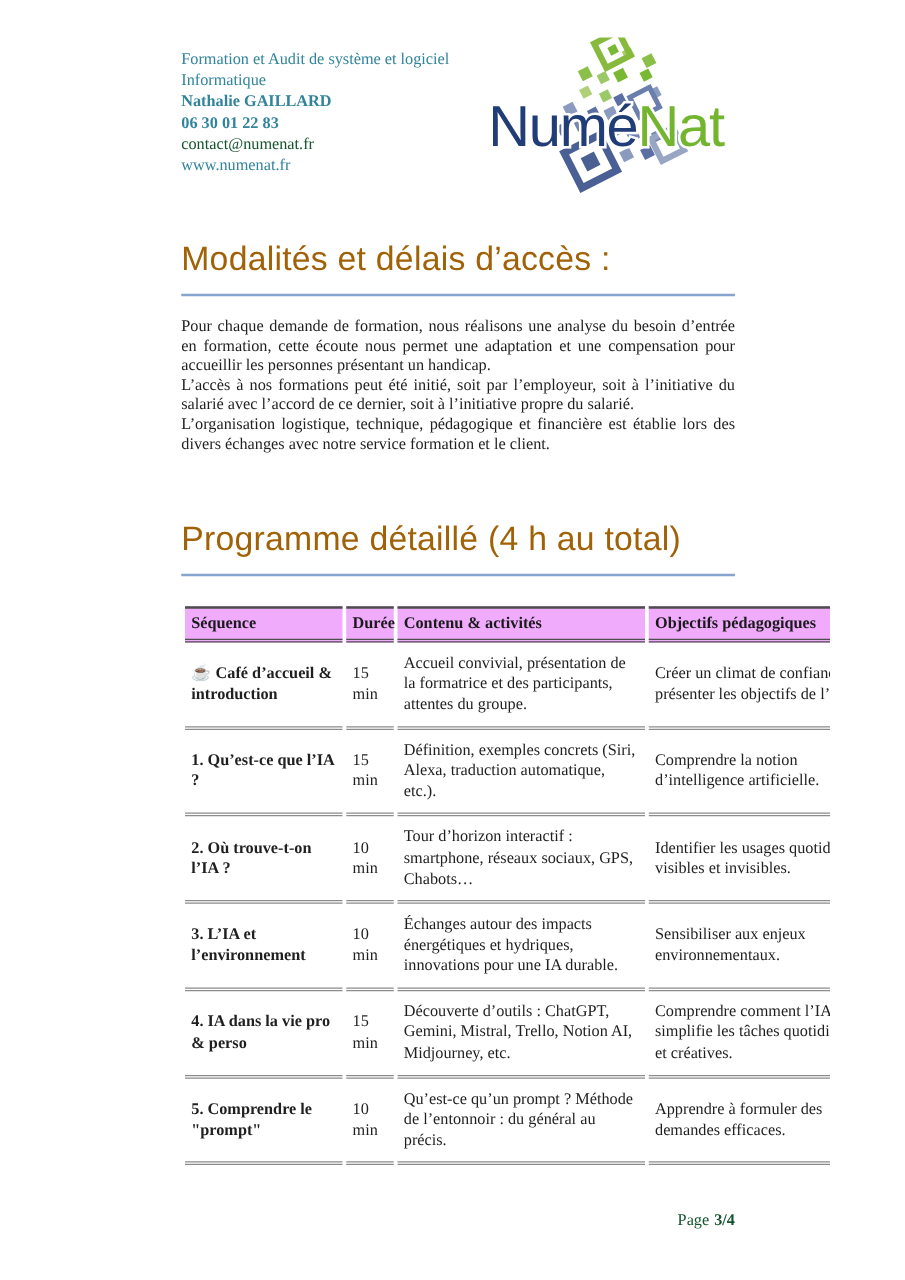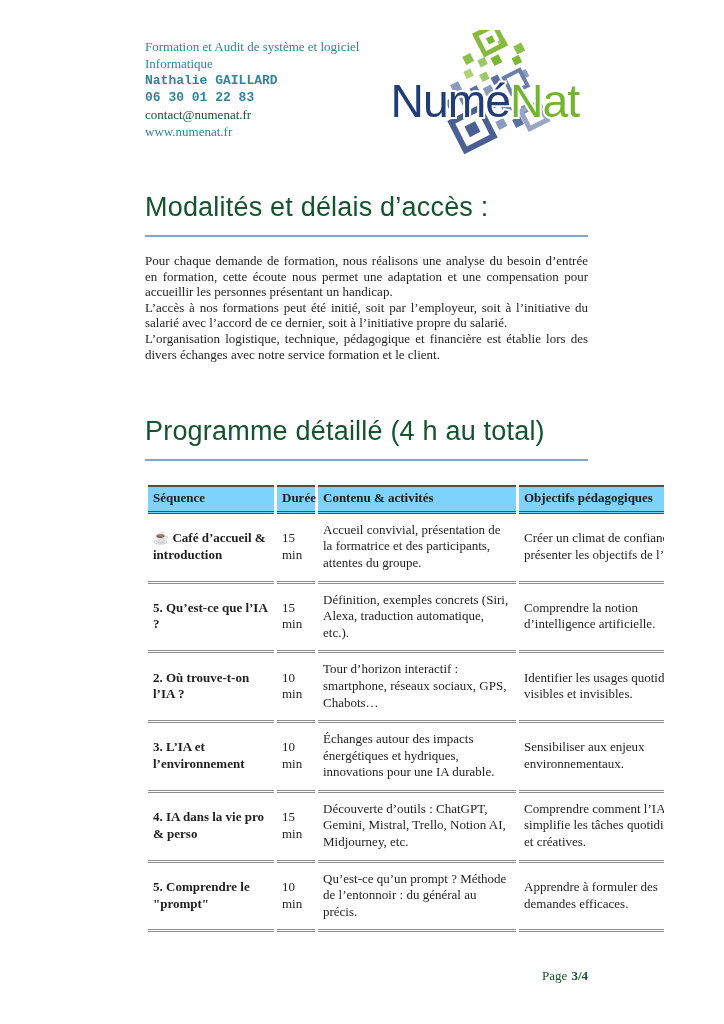--- a/index.html
+++ b/index.html
@@ -12,30 +12,30 @@
     color:#1f1f1f;
     overflow:hidden;
     box-sizing:border-box;
     padding:38px 76px 0 85px;
   }
   
   .doc-header{display:flex;justify-content:space-between;align-items:flex-start;}
   .contact-block{font-size:13px;color:#31849B;line-height:17px;}
   .tagline{margin:0 0 18px 0;font-size:13px;}
   .contact-block p{margin:0;}
-  .bold{font-weight:bold;font-family:Liberation Mono, monospace;}
+  .bold{font-weight:bold;}
   .email-link{color:#14532d;cursor:pointer;}
   .web-link{color:#31849B;text-decoration:none;cursor:pointer;margin-top:31px;}
   .logo-wrap{width:198px;height:128px;margin-top:-8px;flex:none;}
   
   .sec-title{
     font-family:"Liberation Sans","DejaVu Sans",sans-serif;
     font-weight:400;
     font-size:27px;
-    color:#14532d;
+    color:#a16207;
     margin:0;
     padding-bottom:12px;
     border-bottom:2px solid #86A4CE;
     letter-spacing:0.2px;
   }
   .title-modalites{margin-top:34px;}
   .title-programme{margin-top:54px;}
   
   .body-text{margin-top:16px;font-size:13px;line-height:15.6px;text-align:justify;}
   .body-text p{margin:0;}
@@ -43,21 +43,21 @@
   table.prog{
     margin-top:24px;
     width:100%;
     border-collapse:separate;
     border-spacing:3px 0;
     table-layout:fixed;
     font-size:13px;
     line-height:16.6px;
   }
   table.prog th{
-    background:#7dd3fc;
+    background:#f0abfc;
     text-align:left;
     font-weight:bold;
     color:#1a1a1a;
     padding:3px 5px 4px 5px;
     border-top:2px solid #4d4d4d;
     border-bottom:3px double #4d4d4d;
     vertical-align:middle;
   }
   table.prog td{
     padding:8px 5px 9px 5px;
@@ -157,21 +157,21 @@
       </tr>
     </thead>
     <tbody>
       <tr>
         <td class="seq">☕ Café d’accueil &amp; introduction</td>
         <td>15 min</td>
         <td>Accueil convivial, présentation de la formatrice et des participants, attentes du groupe.</td>
         <td>Créer un climat de confiance et présenter les objectifs de l’atelier.</td>
       </tr>
       <tr>
-        <td class="seq">5. Qu’est-ce que l’IA ?</td>
+        <td class="seq">1. Qu’est-ce que l’IA ?</td>
         <td>15 min</td>
         <td>Définition, exemples concrets (Siri, Alexa, traduction automatique, etc.).</td>
         <td>Comprendre la notion d’intelligence artificielle.</td>
       </tr>
       <tr>
         <td class="seq">2. Où trouve-t-on l’IA ?</td>
         <td>10 min</td>
         <td>Tour d’horizon interactif : smartphone, réseaux sociaux, GPS, Chabots…</td>
         <td>Identifier les usages quotidiens visibles et invisibles.</td>
       </tr>

